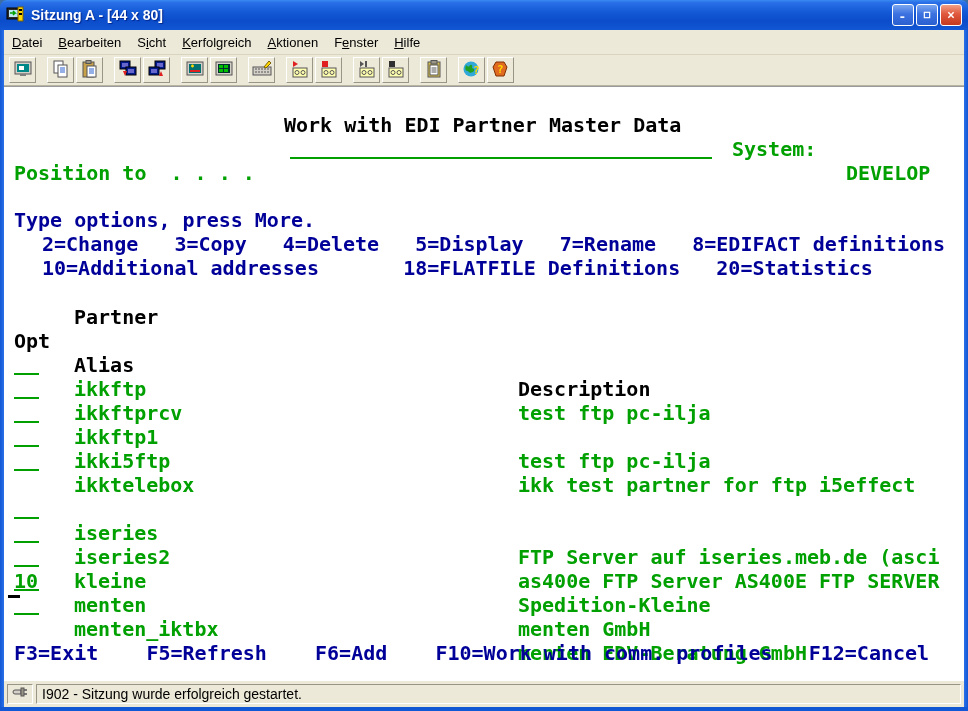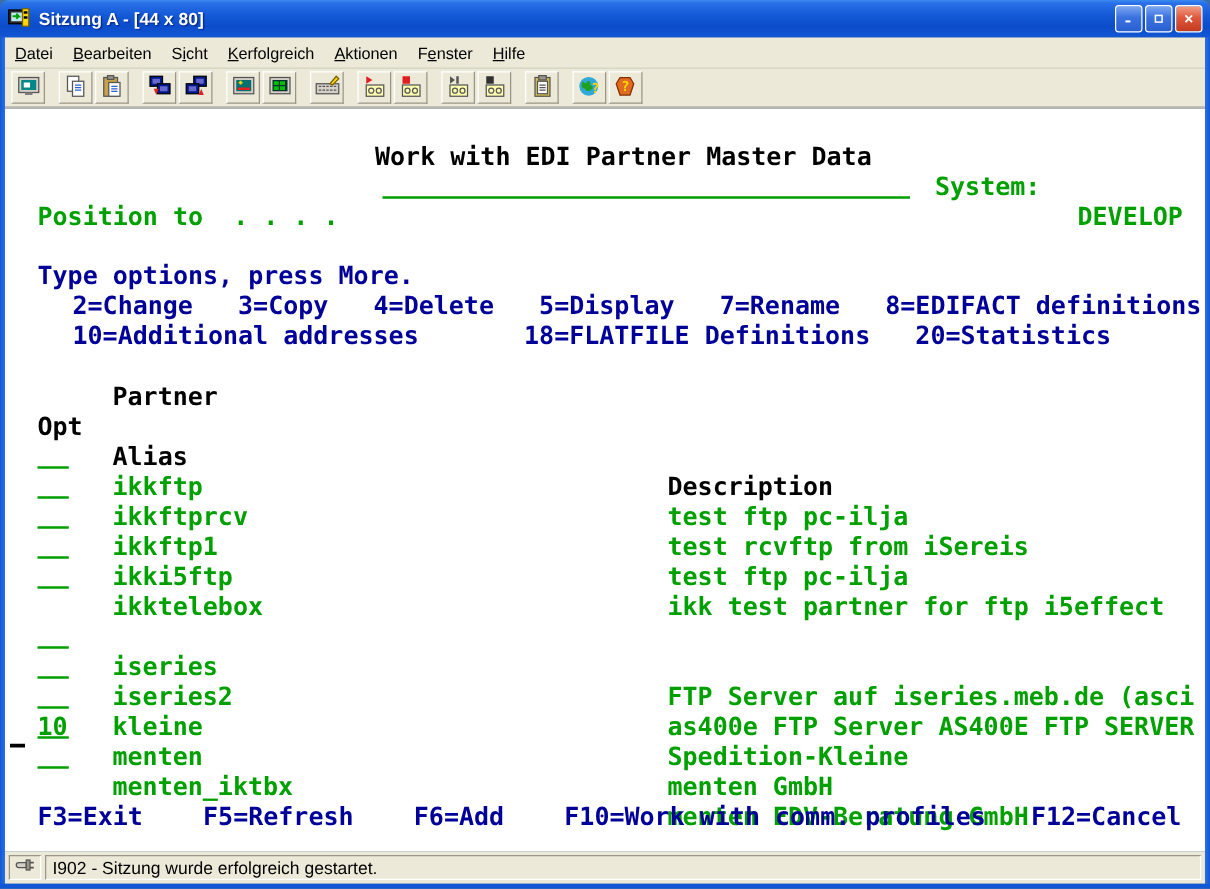--- a/index.html
+++ b/index.html
@@ -29,21 +29,21 @@
   .toolbar{position:absolute;left:4px;top:55px;width:960px;height:31px;background:#ece9d8;
     display:flex;align-items:center;padding-left:4px;border-bottom:1px solid #b8b4a2;}
   .tbtn{width:27px;height:26px;margin:0 1px;background:#ece9d8;border:1px solid;
     border-color:#fff #9a9687 #9a9687 #fff;display:flex;align-items:center;justify-content:center;padding:0;}
   .tgap{width:9px;height:26px;}
 
   
   .term{position:absolute;left:4px;top:86px;width:960px;height:595px;background:#fff;
     font-family:"DejaVu Sans Mono",monospace;font-weight:bold;font-size:20px;line-height:24px;
     border-top:1px solid #9a9a9a;overflow:hidden;}
-  .trow{position:absolute;left:16px;width:768px;height:24px;white-space:pre;}
+  .trow{position:absolute;left:0;width:768px;height:24px;white-space:pre;}
   .trow span{position:absolute;white-space:pre;}
   .tk{color:#000000;}         
   .tg{color:#00a000;}         
   .tb{color:#000099;}         
   .optf{display:inline-block;width:25px;height:22px;border-bottom:2px solid #00a000;color:#00a000;}
   .posinput{position:absolute;left:286px;top:20px;width:422px;height:2px;background:#00a000;}
   .cursor{position:absolute;left:4px;top:508px;width:12px;height:3px;background:#000;}
 
   .statusbar{position:absolute;left:4px;top:681px;width:960px;height:26px;background:#ece9d8;
     display:flex;align-items:center;gap:3px;padding:2px 3px;}
@@ -262,21 +262,20 @@
     </div>
 
     <div class="trow" style="top:242px">
       <span class="optf" style="left:10px"></span>
       <span class="tg" style="left:70px">ikkftp</span>
       <span class="tg" style="left:514px">test ftp pc-ilja</span>
     </div>
     <div class="trow" style="top:266px">
       <span class="optf" style="left:10px"></span>
       <span class="tg" style="left:70px">ikkftprcv</span>
-      <span class="tg" style="left:514px">test rcvftp from iSereis</span>
     </div>
     <div class="trow" style="top:290px">
       <span class="optf" style="left:10px"></span>
       <span class="tg" style="left:70px">ikkftp1</span>
       <span class="tg" style="left:514px">test ftp pc-ilja</span>
     </div>
     <div class="trow" style="top:314px">
       <span class="optf" style="left:10px"></span>
       <span class="tg" style="left:70px">ikki5ftp</span>
       <span class="tg" style="left:514px">ikk test partner for ftp i5effect</span>

